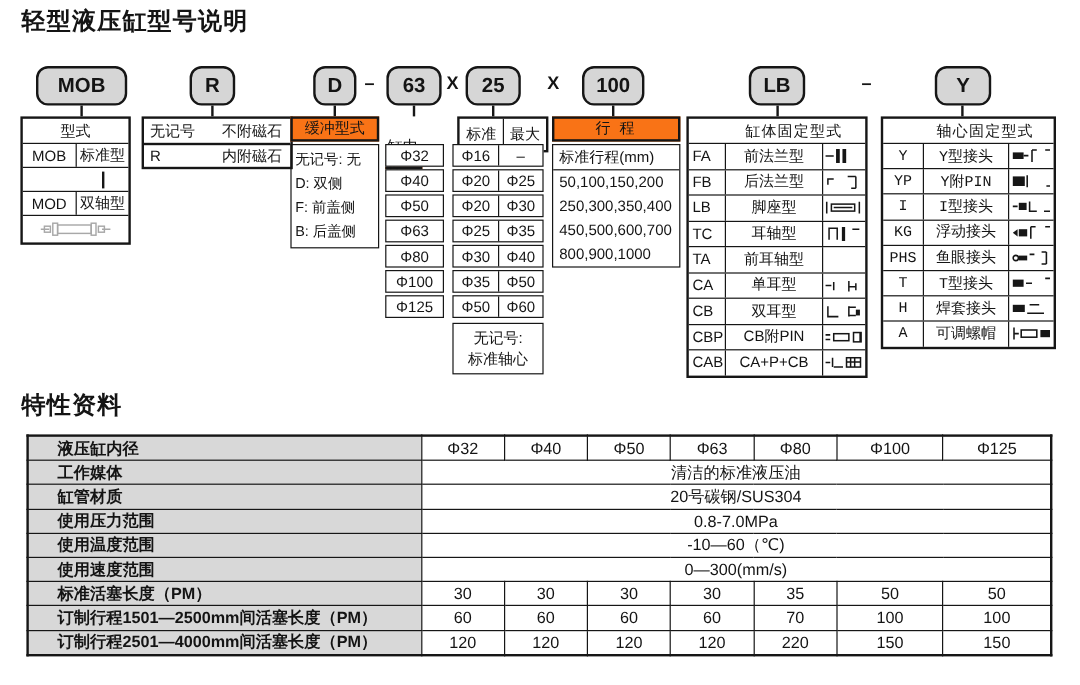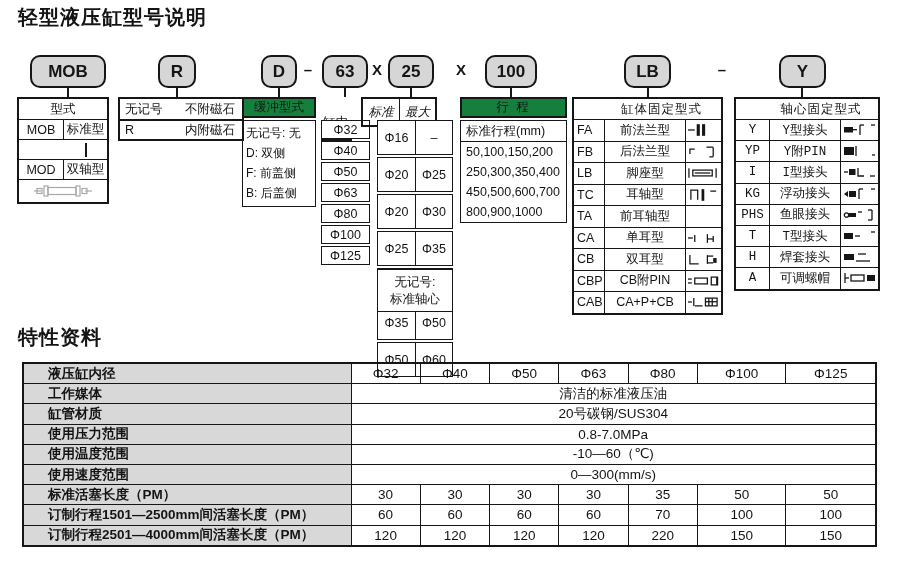--- a/index.html
+++ b/index.html
@@ -11,21 +11,21 @@
   
   .mbox{position:absolute;top:55px;height:33px;box-sizing:border-box;background:#d6d6d6;
         border:2px solid #161616;border-radius:10px;display:flex;align-items:center;justify-content:center;
         font-weight:bold;font-size:17px;}
   .sep{position:absolute;top:61px;font-weight:bold;font-size:15px;width:16px;text-align:center;}
   .conn{position:absolute;top:88px;width:2px;height:9px;background:#161616;}
 
   
   .tbl{position:absolute;top:97px;font-size:12.5px;box-sizing:border-box;}
   .tbl *{box-sizing:border-box;}
-  .hbox{border:2px solid #161616;height:21px;display:flex;align-items:center;justify-content:center;background:#15803d;}
+  .hbox{border:2px solid #161616;height:21px;display:flex;align-items:center;justify-content:center;background:#f97316;}
   .cellbox{border:1.5px solid #161616;background:#fff;}
 
   
   .t1{left:17px;width:92px;border:2px solid #161616;}
   .t1 .hd{height:20px;display:flex;align-items:center;justify-content:center;}
   .t1 .row{display:grid;grid-template-columns:44px 1fr;border-top:1.5px solid #161616;height:20px;}
   .t1 .row span{display:flex;align-items:center;justify-content:center;}
   .t1 .row span:last-child{border-left:1.5px solid #161616;}
   .t1 .irow{border-top:1.5px solid #161616;height:20px;position:relative;}
   .t1 .irow2{border-top:1.5px solid #161616;height:23px;display:flex;align-items:center;justify-content:center;}
@@ -42,25 +42,25 @@
   .t3h{left:242px;width:74px;}
   .t3b{left:242px;top:120px;width:74px;border:1.5px solid #161616;padding:2px 0 3px 3px;}
   .t3b .opt{height:20px;display:flex;align-items:center;font-size:12px;}
 
   
   .t4h{left:321px;width:31px;margin-top:23px;}
   .t4b{left:321px;top:120px;width:49px;display:flex;flex-direction:column;gap:2px;}
   .t4b .c{height:19px;display:flex;align-items:center;justify-content:center;}
 
   
-  .t5h{left:361px;width:76px;display:grid;grid-template-columns:1fr 1fr;border:2px solid #161616;height:30px;font-style:italic;}
+  .t5h{left:381px;width:76px;display:grid;grid-template-columns:1fr 1fr;border:2px solid #161616;height:30px;}
   .t5h span{display:flex;align-items:center;justify-content:center;}
   .t5h span:last-child{border-left:1.5px solid #161616;}
   .t5b{left:377px;top:120px;width:76px;display:flex;flex-direction:column;gap:2px;}
-  .t5b .pr{display:grid;grid-template-columns:1fr 1fr;height:35px;text-align:right;}
+  .t5b .pr{display:grid;grid-template-columns:1fr 1fr;height:19px;text-align:right;}
   .t5b .pr span{display:flex;align-items:center;justify-content:center;}
   .t5b .pr span:last-child{border-left:1.5px solid #161616;}
   .t5n{left:377px;top:269px;width:76px;height:43px;border:1.5px solid #161616;display:flex;flex-direction:column;
        align-items:center;justify-content:center;line-height:17px;background:#fff;}
 
   
   .t6h{left:460px;width:107px;letter-spacing:2px;}
   .t6b{left:460px;top:120px;width:107px;border:1.5px solid #161616;background:#fff;}
   .t6b .sub{height:21px;display:flex;align-items:center;padding-left:5px;border-bottom:1.5px solid #161616;}
   .t6b .ln{height:20px;display:flex;align-items:center;padding-left:5px;}

